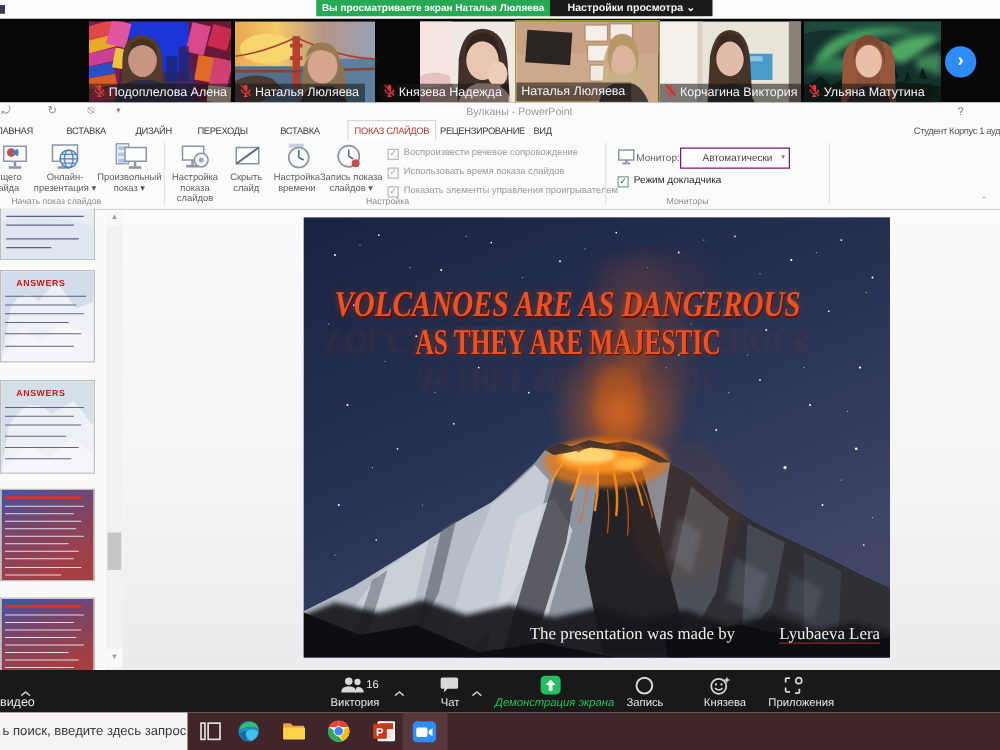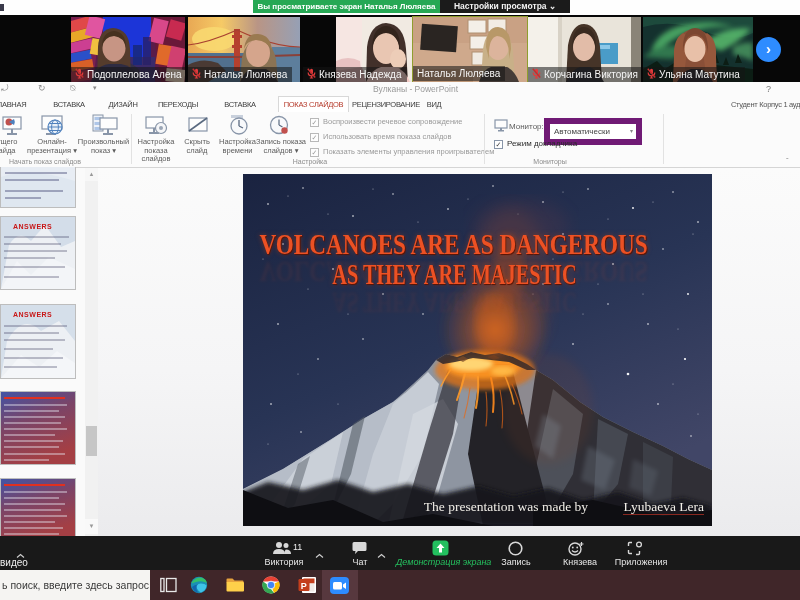--- a/index.html
+++ b/index.html
@@ -305,21 +305,21 @@
     <div class="cbrow" style="left:310px;top:35px;"><span class="cb">✓</span>Показать элементы управления проигрывателем</div>
     <div class="rlbl" style="left:270px;top:46px;width:80px;">Настройка</div>
     <div class="rsep" style="left:484px;"></div>
 
     <svg class="abs" style="left:494px;top:7px;" width="14" height="13" viewBox="0 0 14 13">
       <rect x="1" y="1" width="12" height="8" fill="#fdfdfd" stroke="#8895a8" stroke-width="1.2"></rect>
       <rect x="6" y="9" width="2" height="2" fill="#8895a8"></rect>
         <rect x="4" y="11" width="6" height="1.5" fill="#8895a8"></rect>
     </svg>
     <div style="position:absolute;left:509px;top:10px;font-size:8px;color:#5c5c5c;">Монитор:</div>
-    <div style="position:absolute;left:544px;top:6px;width:82px;height:15px;border:6px solid #701a75;background:#fff;font-size:8px;color:#444;line-height:15px;padding-left:4px;">Автоматически<span style="position:absolute;right:3px;color:#888;font-size:6px;">▾</span></div>
+    <div style="position:absolute;left:544px;top:6px;width:82px;height:15px;border:1px solid #701a75;background:#fff;font-size:8px;color:#444;line-height:15px;padding-left:4px;text-align:center;">Автоматически<span style="position:absolute;right:3px;color:#888;font-size:6px;">▾</span></div>
     <div style="position:absolute;left:494px;top:27px;font-size:8px;color:#2a2a2a;"><span class="cb" style="border-color:#8895a8;color:#3a3a3a;background:#fff;">✓</span>Режим докладчика</div>
     <div class="rlbl" style="left:510px;top:46px;width:80px;">Мониторы</div>
     <div class="rsep" style="left:663px;"></div>
     <div style="position:absolute;left:786px;top:44px;font-size:8px;color:#888;">ˆ</div>
   </div>
 
   <div class="abs" id="content">
     <div class="abs" id="lpanel">
       <div class="sthumb" style="top:-1px;height:40px;border-top:none;">
         <svg width="74" height="40" viewBox="0 0 74 40">
@@ -558,41 +558,41 @@
         <ellipse cx="305" cy="235" rx="45" ry="55" fill="#8a4520" opacity="0.13" filter="url(#bl1)"></ellipse>
         <ellipse cx="266" cy="94" rx="15" ry="34" fill="#a04a20" opacity="0.4" filter="url(#bl1)"></ellipse>
         <path d="M0,318 L25,308 L60,316 L95,306 L130,318 L165,310 L200,320 L235,312 L270,322 L305,314
                  L340,326 L375,318 L410,330 L440,324 L469,332 L469,352 L0,352 Z" fill="#15151a" opacity="0.92" filter="url(#bl3)"></path>
         <path d="M345,272 L372,286 L362,316 L338,306 Z" fill="#77828e" opacity="0.3" filter="url(#bl3)"></path>
         <path d="M390,285 L415,297 L408,322 L386,314 Z" fill="#6a7480" opacity="0.28" filter="url(#bl3)"></path>
         <path d="M300,240 L318,252 L310,285 L292,272 Z" fill="#828d99" opacity="0.3" filter="url(#bl3)"></path>
         <path d="M0,316 L45,334 L90,326 L140,348 L190,340 L250,352 L0,352 Z" fill="#0e0e12"></path>
         <path d="M290,334 L350,326 L420,342 L469,336 L469,352 L290,352 Z" fill="#0e0e12"></path>
         </svg>
-      <div class="ttl" style="top:56px;"><span style="transform:scaleX(0.80);">VOLCANOES ARE AS DANGEROUS</span></div>
+      <div class="ttl" style="top:56px;font-style:italic;"><span style="transform:scaleX(0.80);">VOLCANOES ARE AS DANGEROUS</span></div>
       <div class="ttl tref" style="top:83px;"><span style="transform:scaleX(0.80) scaleY(-1);">VOLCANOES ARE AS DANGEROUS</span></div>
       <div class="ttl" style="top:86px;"><span style="transform:scaleX(0.70);">AS THEY ARE MAJESTIC</span></div>
       <div class="ttl tref" style="top:114px;opacity:0.06;"><span style="transform:scaleX(0.70) scaleY(-1);">AS THEY ARE MAJESTIC</span></div>
       <div style="position:absolute;right:8px;top:325px;font-family:'Liberation Serif',serif;
         font-size:13.5px;color:#f2efe8;">The presentation was made by <span style="border-bottom:1.2px solid #8a2820;margin-left:32px;">Lyubaeva Lera</span></div>
     </div>
   </div>
 
   <div class="abs" id="zbar">
     <div style="position:absolute;left:16px;top:9px;"><svg width="9" height="6" viewBox="0 0 9 6">
           <path d="M1,4.5 L4.5,1.5 L8,4.5" stroke="#cfcfcf" fill="none" stroke-width="1.1"></path>
         </svg></div>
     <div style="position:absolute;left:0px;top:21px;font-size:10px;">видео</div>
     <svg style="position:absolute;left:272px;top:5px;" width="20" height="14" viewBox="0 0 20 14">
       <circle cx="7" cy="4" r="3" fill="#d8d8d8"></circle>
         <path d="M1,13 Q1,8 7,8 Q13,8 13,13 Z" fill="#d8d8d8"></path>
       <circle cx="14" cy="4.5" r="2.5" fill="#d8d8d8"></circle>
         <path d="M12,13 Q13,8.5 14,8.5 Q19,8.5 19,13 Z" fill="#d8d8d8"></path>
     </svg>
-    <div style="position:absolute;left:293px;top:6px;font-size:9px;">11</div>
+    <div style="position:absolute;left:293px;top:6px;font-size:9px;">16</div>
     <div style="position:absolute;left:315px;top:9px;"><svg width="9" height="6" viewBox="0 0 9 6">
           <path d="M1,4.5 L4.5,1.5 L8,4.5" stroke="#cfcfcf" fill="none" stroke-width="1.1"></path>
         </svg></div>
     <div class="zlbl" style="left:245px;width:78px;">Виктория</div>
     <svg style="position:absolute;left:352px;top:5px;" width="15" height="14" viewBox="0 0 15 14">
       <path d="M2,1 h11 a1.5,1.5 0 0 1 1.5,1.5 v6 a1.5,1.5 0 0 1 -1.5,1.5 h-7 L3,13 L3.5,10 H2 A1.5,1.5 0 0 1 0.5,8.5 v-6 A1.5,1.5 0 0 1 2,1 Z" fill="#d8d8d8"></path>
     </svg>
     <div style="position:absolute;left:377px;top:9px;"><svg width="9" height="6" viewBox="0 0 9 6">
           <path d="M1,4.5 L4.5,1.5 L8,4.5" stroke="#cfcfcf" fill="none" stroke-width="1.1"></path>
         </svg></div>

